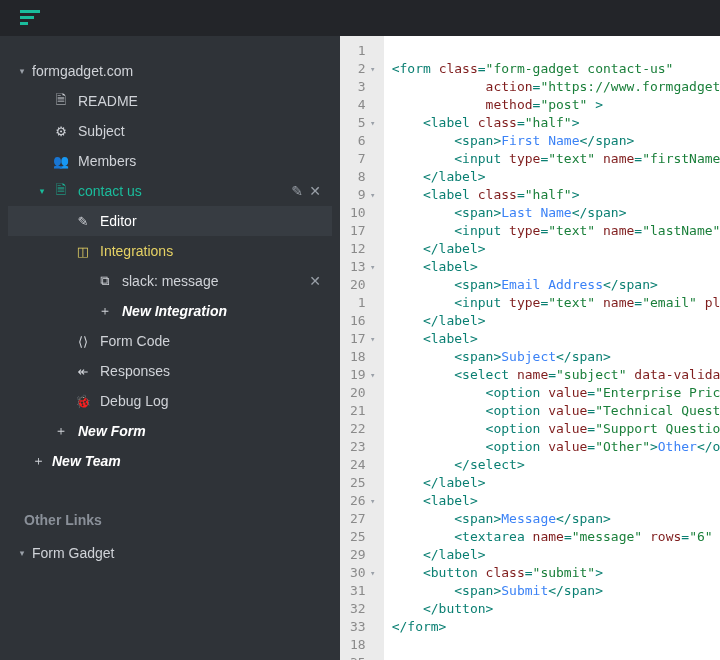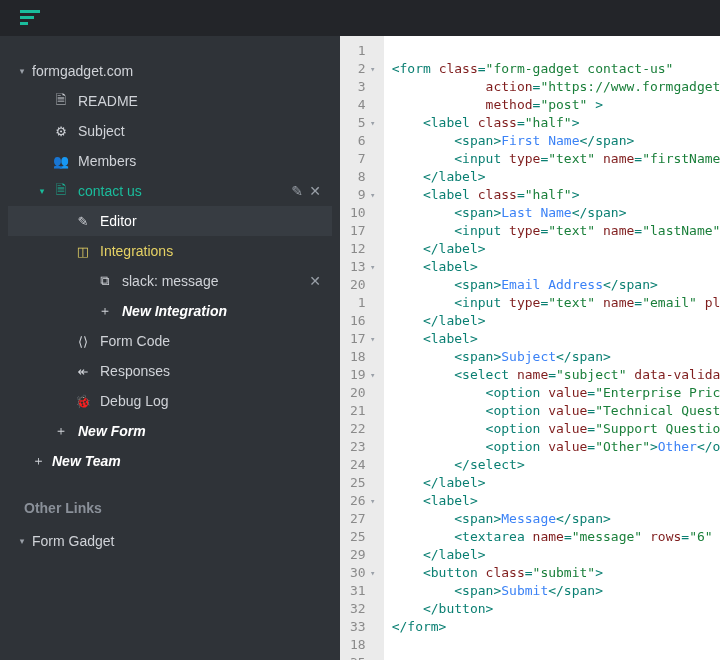--- a/index.html
+++ b/index.html
@@ -20,21 +20,21 @@
 .d1 { padding-left: 28px; }
 .d2 { padding-left: 50px; }
 .d3 { padding-left: 72px; }
 .row.teal { color: #1abc9c; }
 .row.teal .iconw { color: #1abc9c; }
 .row.yellow { color: #e6d264; }
 .row.yellow .iconw { color: #e6d264; }
 .row.bold .label { font-weight: 600; color: #fff; font-style: italic; }
 .row.hl { background: #373c42; }
 .row.hl .label { color: #fff; font-weight: 500; text-align: center; }
-.sec-title { margin-top: 24px; padding: 0 16px 10px 16px; color: #8a9099; font-weight: 700; font-size: 14px; }
+.sec-title { margin-top: 36px; padding: 0 16px 10px 16px; color: #8a9099; font-weight: 700; font-size: 14px; }
 .editor { flex: 1; background: #fff; display: flex; font-family: Menlo, Consolas, monospace; font-size: 13px; line-height: 18px; overflow: hidden; }
 .gutter { background: #ebebeb; color: #8a8a8a; text-align: right; padding: 6px 6px 0 10px; user-select: none; }
 .gutter .gl { height: 18px; display: flex; justify-content: flex-end; align-items: center; }
 .gutter .fold { font-size: 9px; color: #9aa0a8; width: 10px; text-align: center; margin-left: 2px; }
 .code { flex: 1; padding: 6px 0 0 8px; white-space: pre; overflow: hidden; color: #333; }
 .code .l { height: 18px; }
 .t-tag { color: #0a7f72; }
 .t-attr { color: #7f1d1d; }
 .t-str { color: #1a7f3a; }
 .t-txt { color: #3b82f6; }

